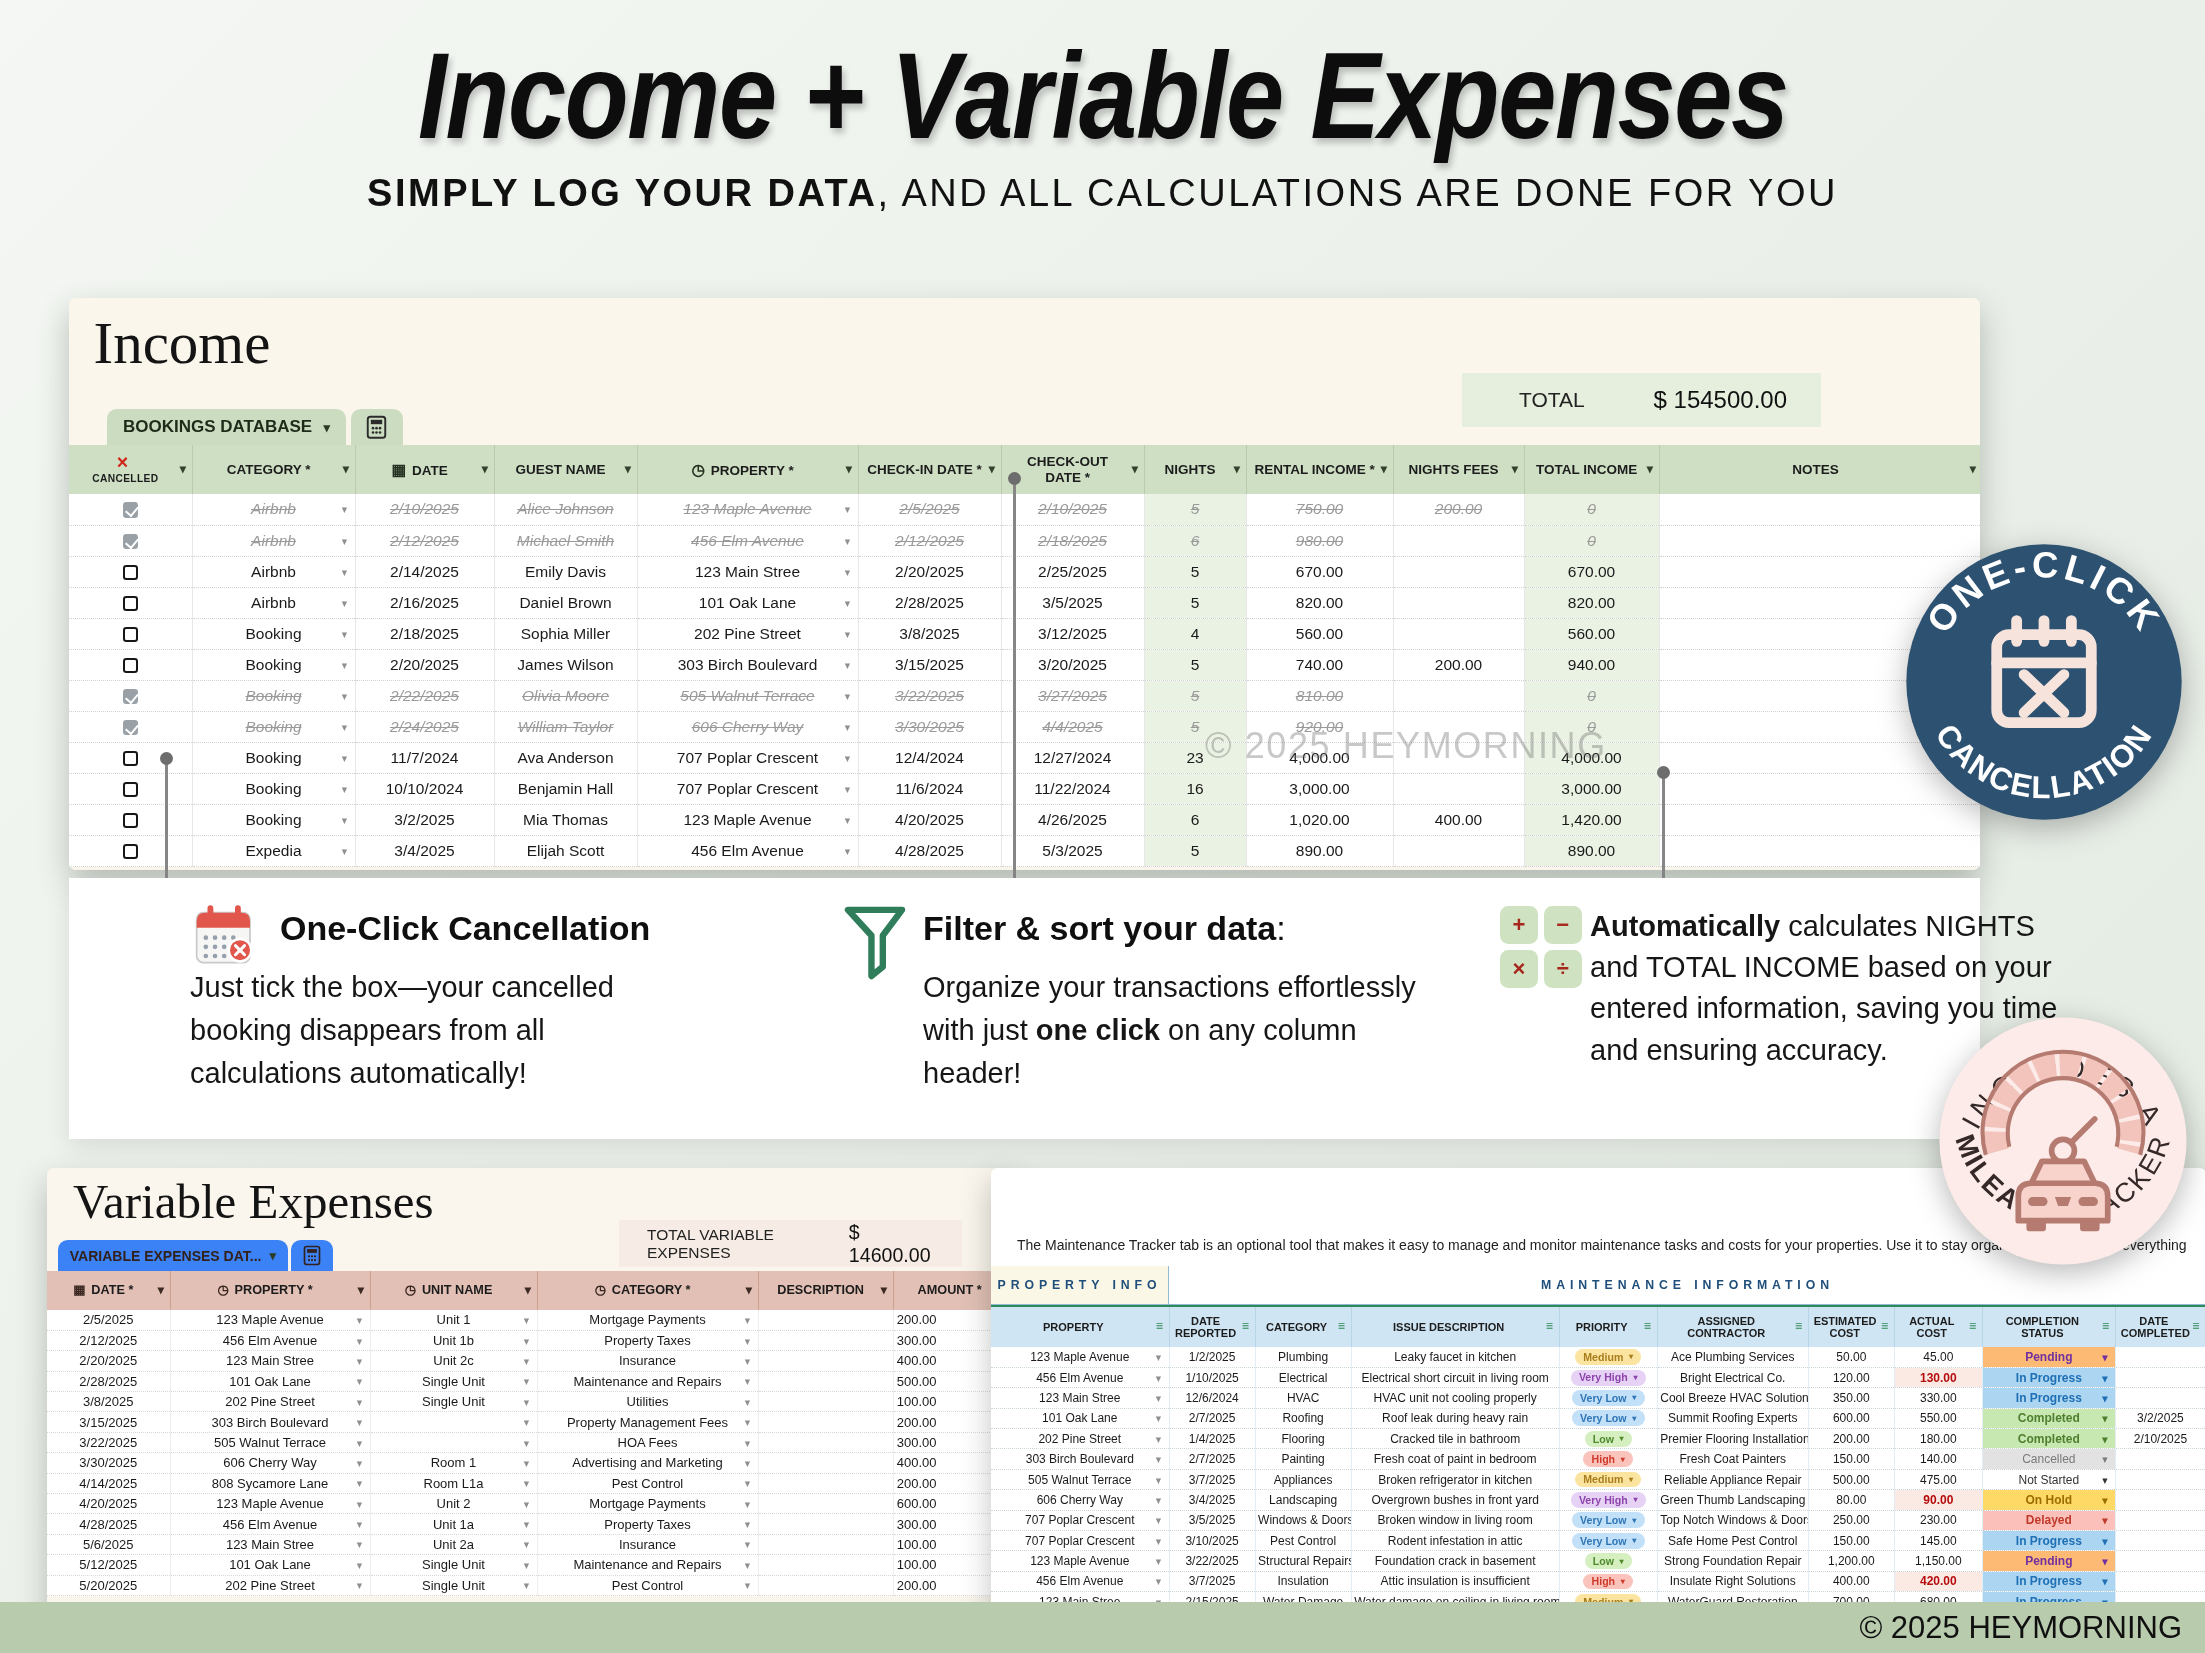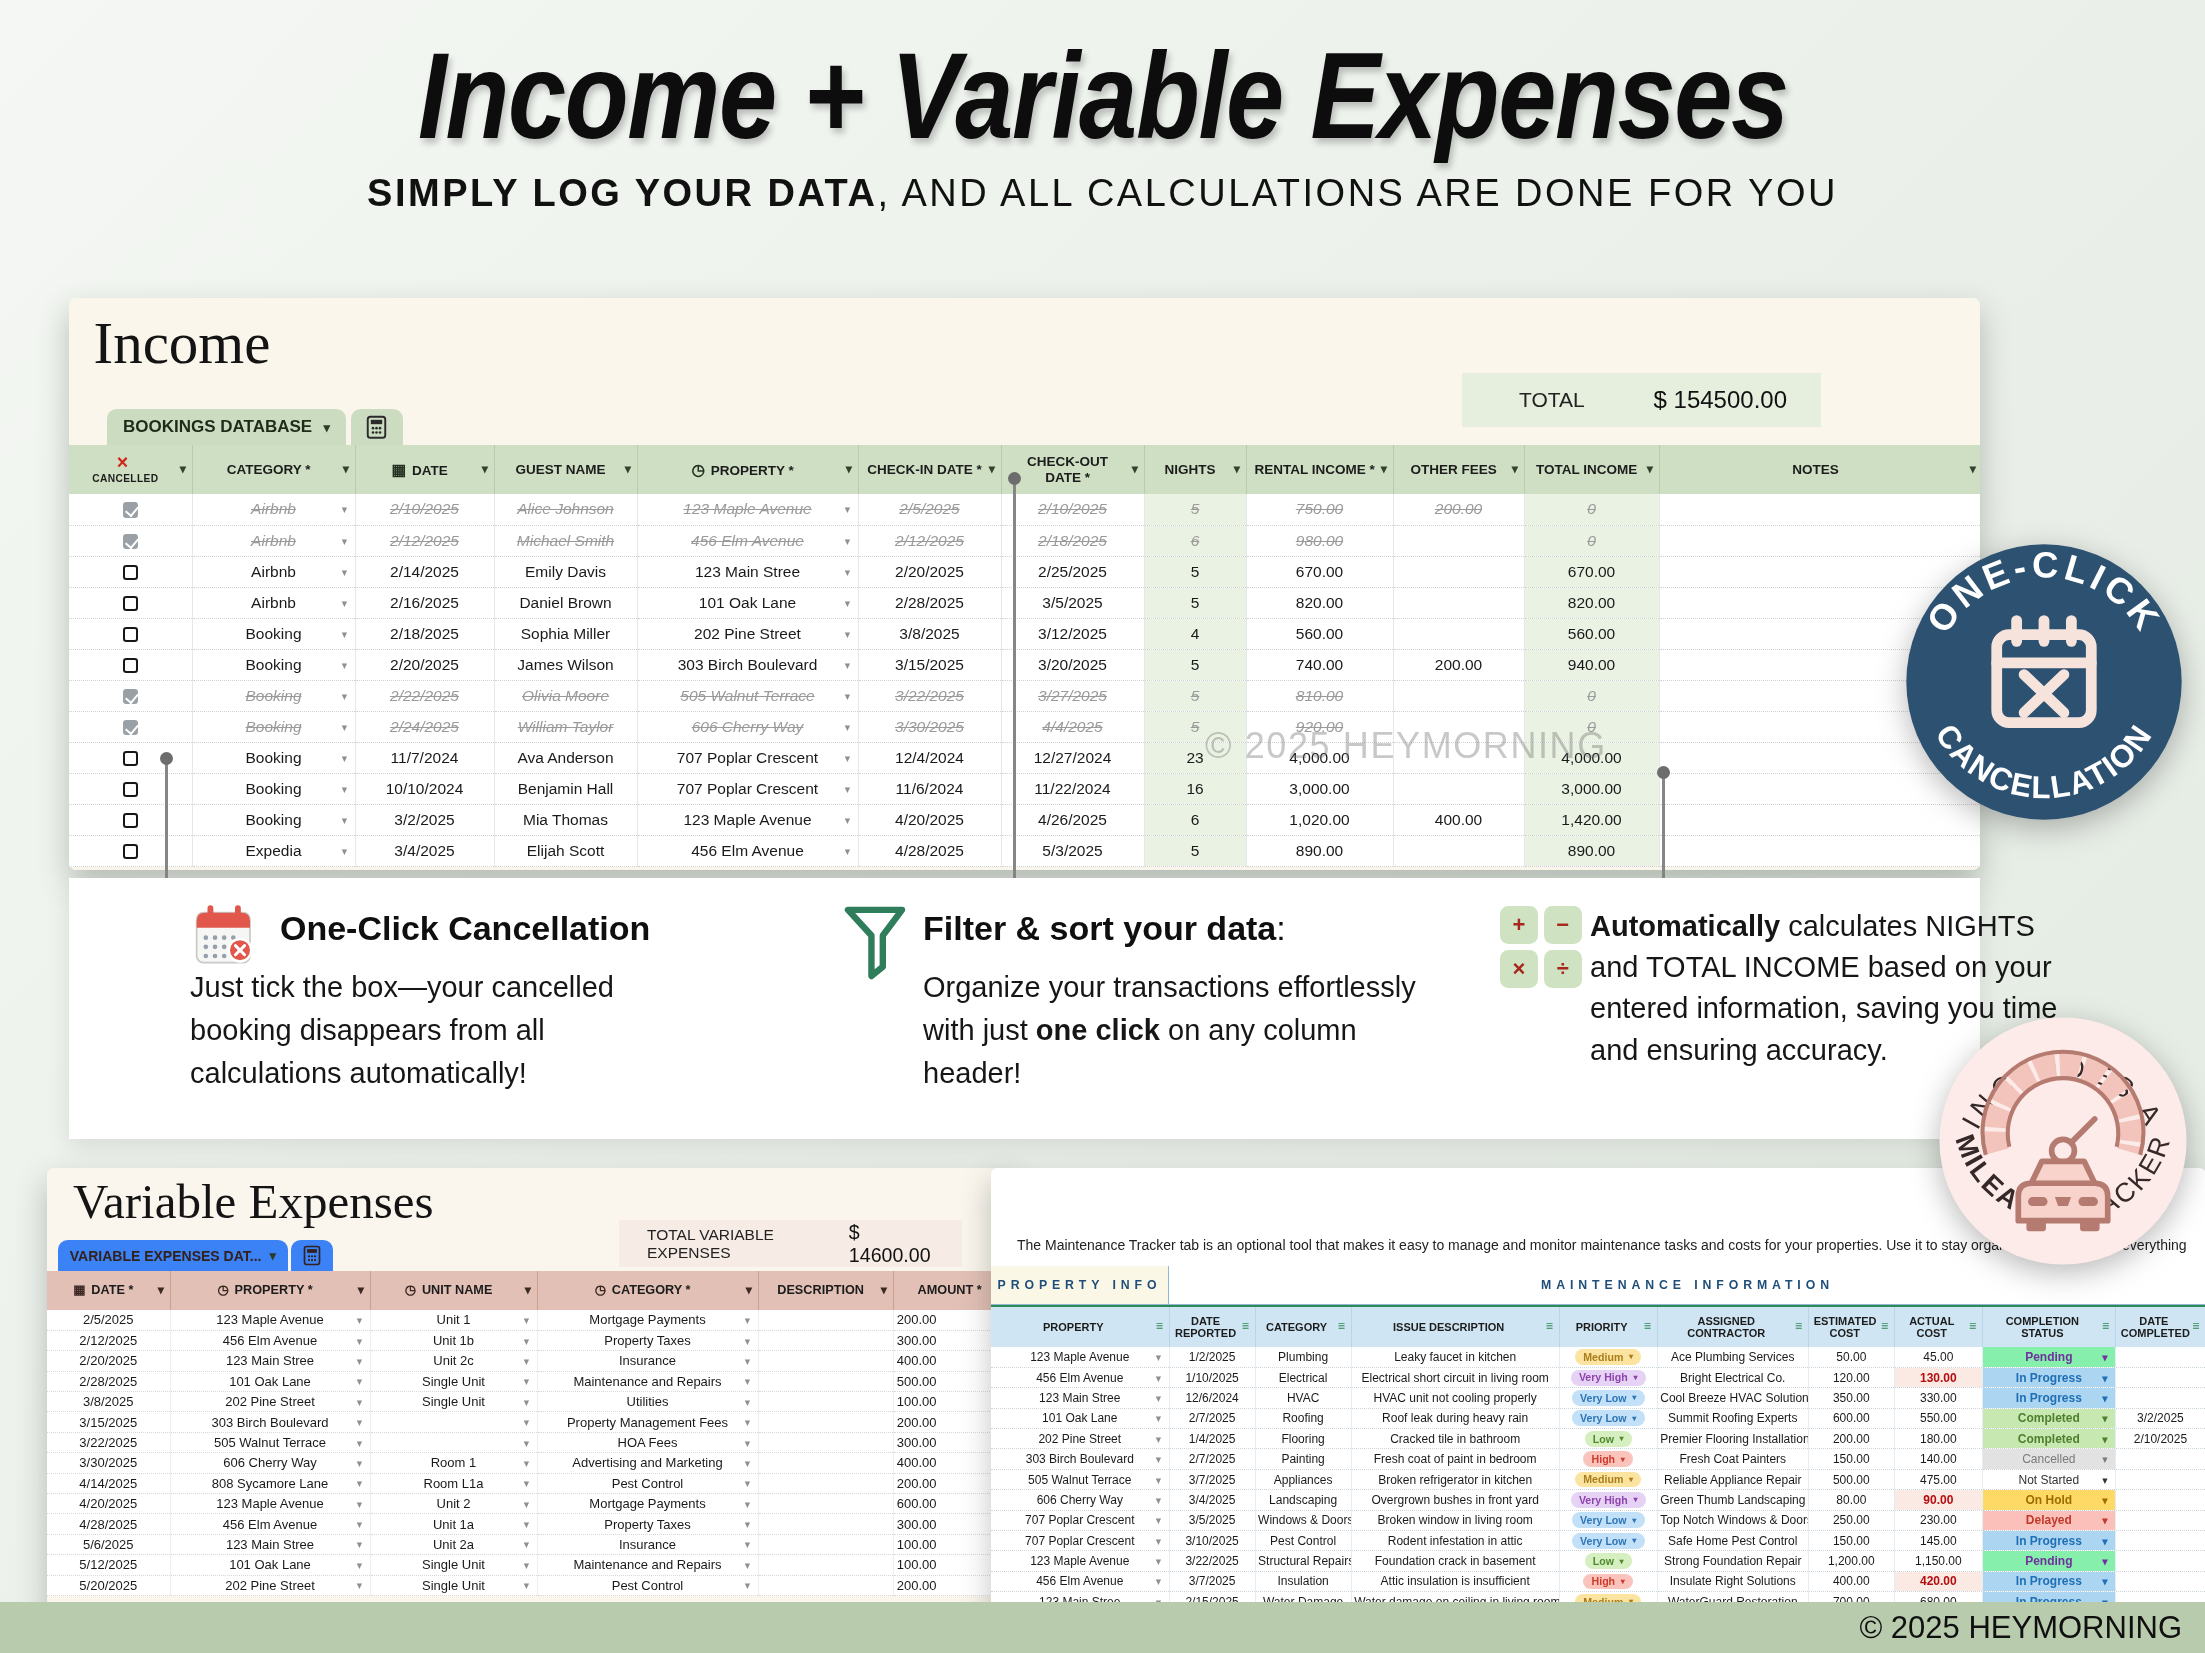--- a/index.html
+++ b/index.html
@@ -120,21 +120,21 @@
   .pill{display:inline-flex;align-items:center;gap:5.7px;border-radius:9px;padding:0.8px 8.2px;font-size:10.6px;font-weight:700;line-height:1.35;}
   .pill .pdd{font-size:8.2px;}
   .pill.v-medium{background:#fbe3a0;color:#a97d1c;}
   .pill.v-very-high{background:#e6d2f4;color:#8e44ad;}
   .pill.v-very-low{background:#c2e0f8;color:#2e75b6;}
   .pill.v-low{background:#d5efc0;color:#4f8a2d;}
   .pill.v-high{background:#fac4bd;color:#cf3a2b;}
   td.v-over{background:#fbe9e4;color:#b50d0d;font-weight:700;}
   td.status{font-weight:700;}
   td.status .dd{color:inherit;}
-  td.status.v-pending{background:#86efac;color:#7030a0;}
+  td.status.v-pending{background:#fdba74;color:#7030a0;}
   td.status.v-in-progress{background:#abd5f0;color:#1f6fb5;}
   td.status.v-completed{background:#c8e8b2;color:#4e7f2e;}
   td.status.v-cancelled{background:#e2e2e2;color:#7a7a7a;font-weight:400;}
   td.status.v-not-started{background:#ffffff;color:#333;font-weight:400;}
   td.status.v-on-hold{background:#ffd966;color:#9c6d00;}
   td.status.v-delayed{background:#fac0b9;color:#c0392b;}
 
   
   .footer{position:absolute;left:0;top:1602px;width:2205px;height:51px;background:#b8cbad;z-index:90;
     display:flex;align-items:center;justify-content:flex-end;padding-right:23px;font-size:31px;color:#101010;}
@@ -233,21 +233,21 @@
               <span class="hlabel">NIGHTS</span>
               <span class="hchev">▾</span>
             </th>
 
             <th>
               <span class="hlabel">RENTAL INCOME *</span>
               <span class="hchev">▾</span>
             </th>
 
             <th>
-              <span class="hlabel">OTHER FEES</span>
+              <span class="hlabel">NIGHTS FEES</span>
               <span class="hchev">▾</span>
             </th>
 
             <th>
               <span class="hlabel">TOTAL INCOME</span>
               <span class="hchev">▾</span>
             </th>
 
             <th>
               <span class="hlabel">NOTES</span>

